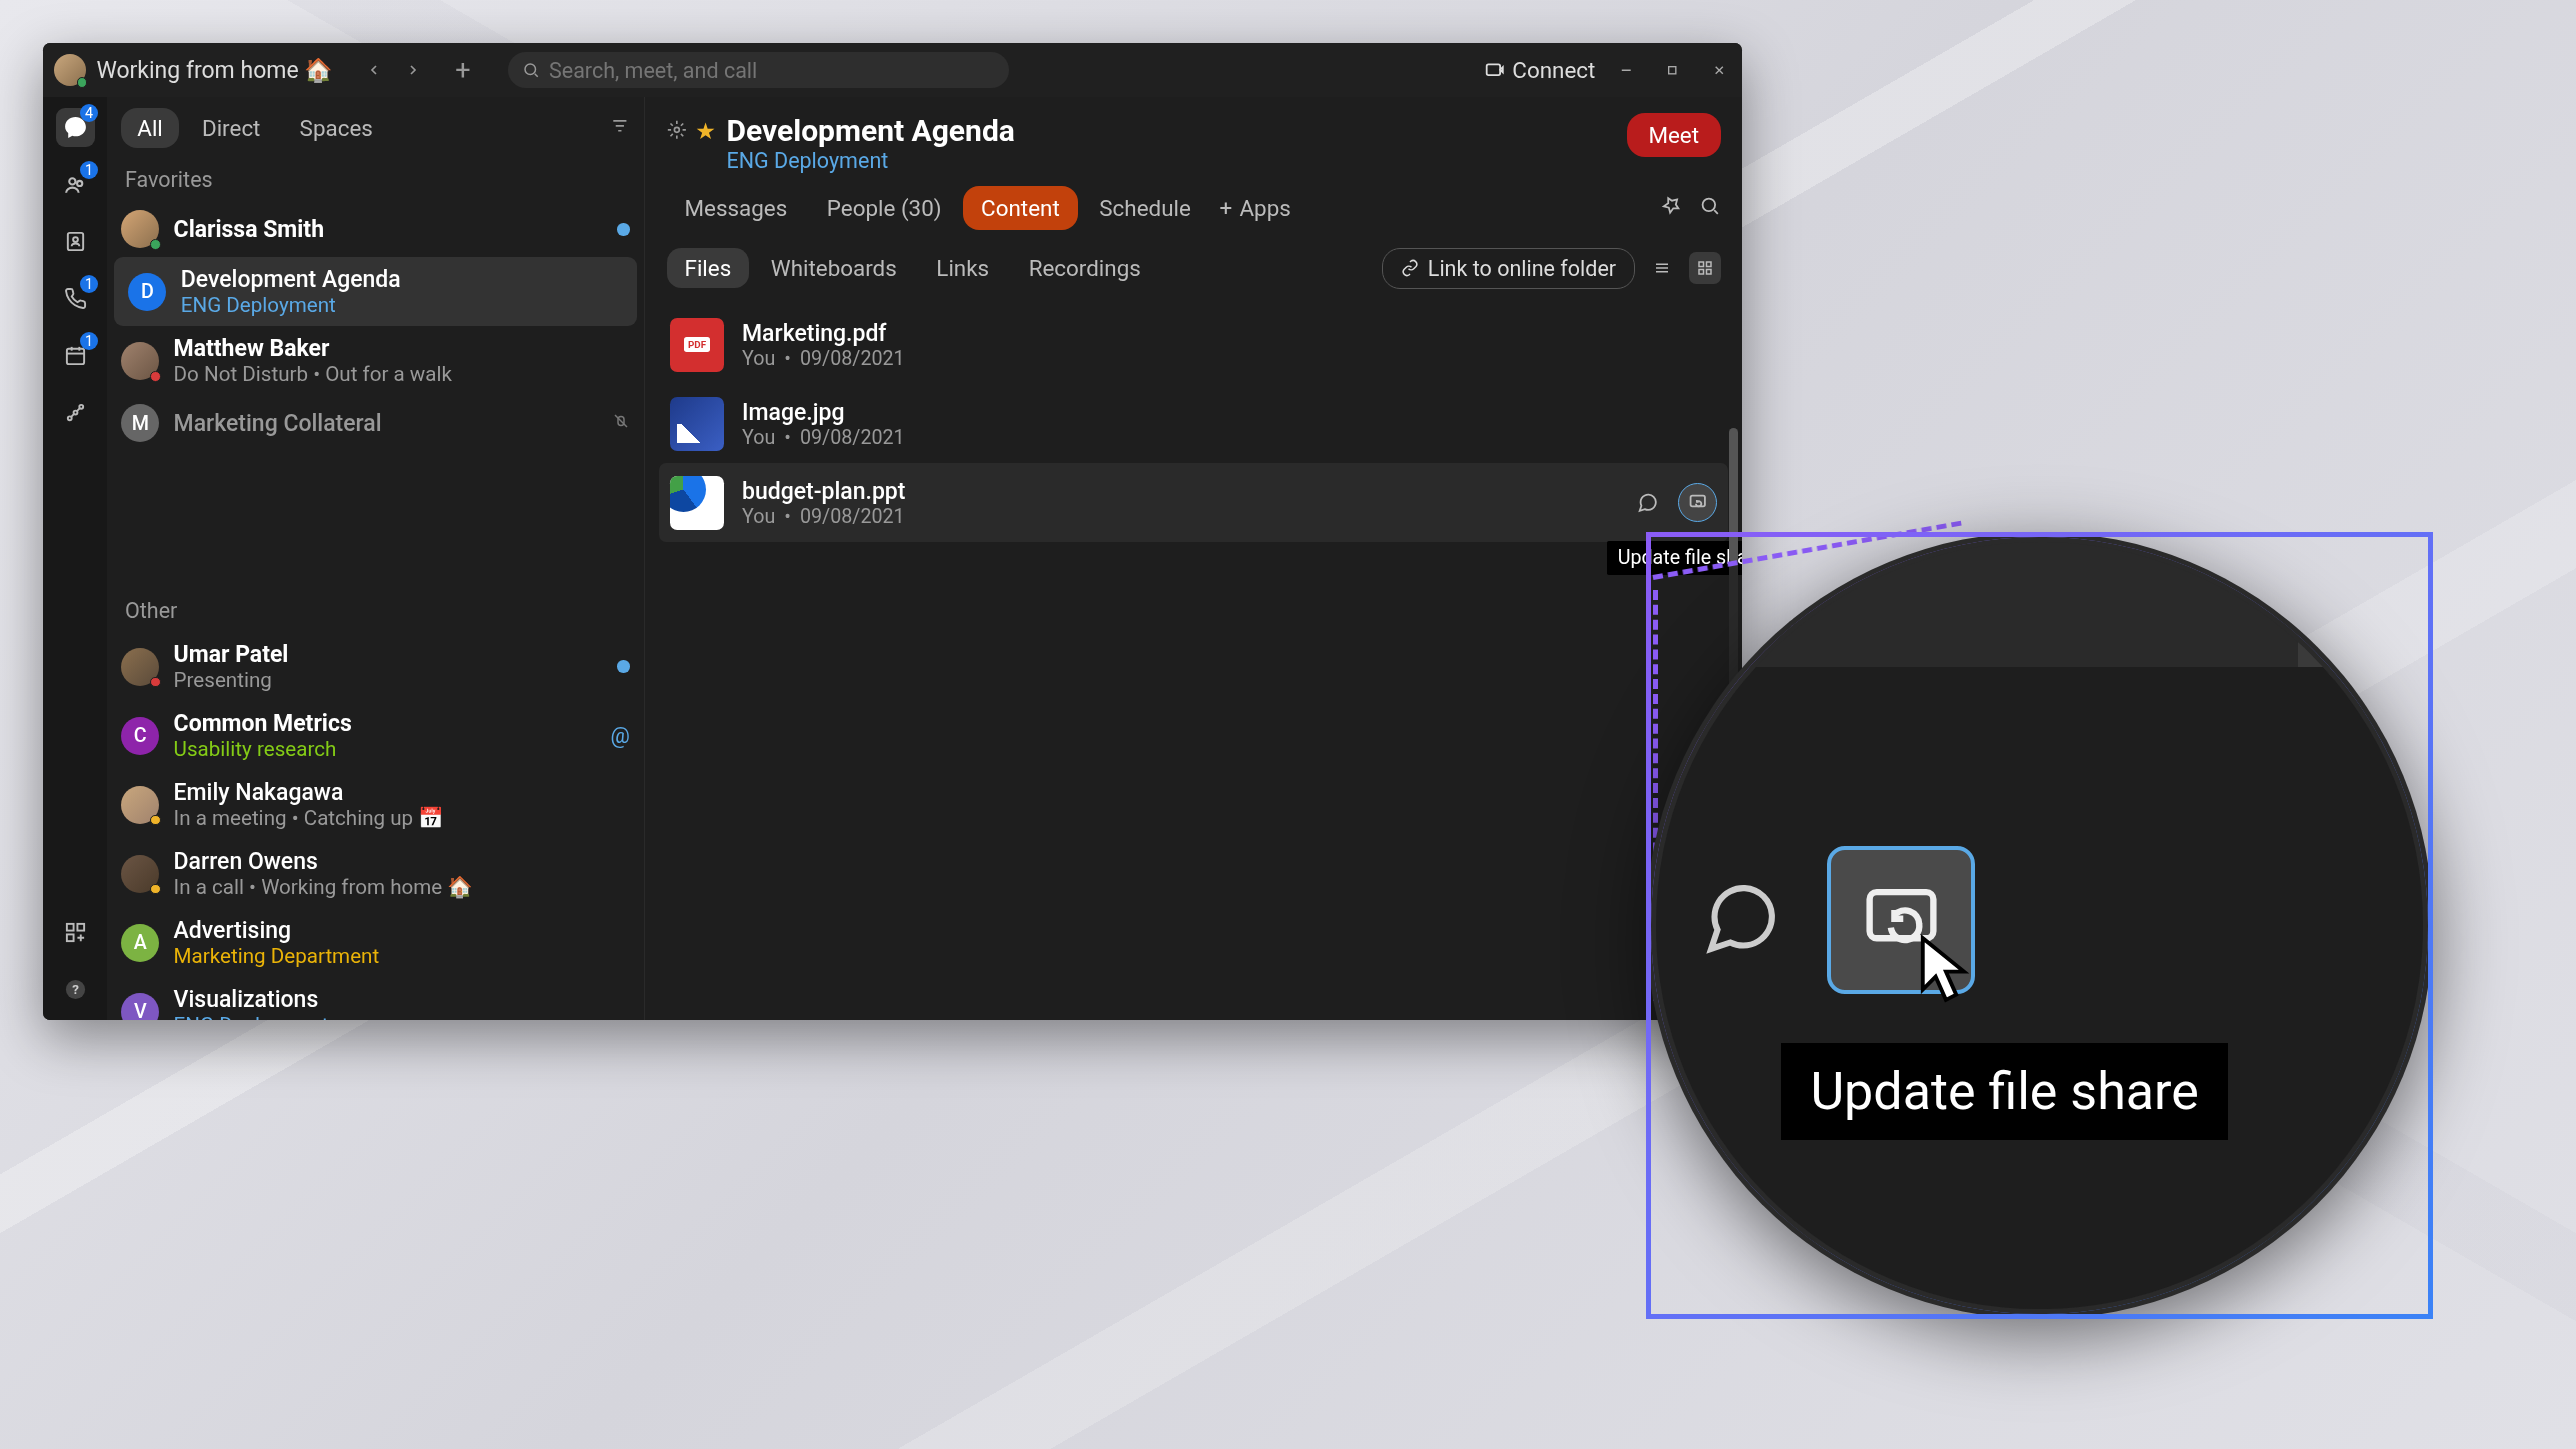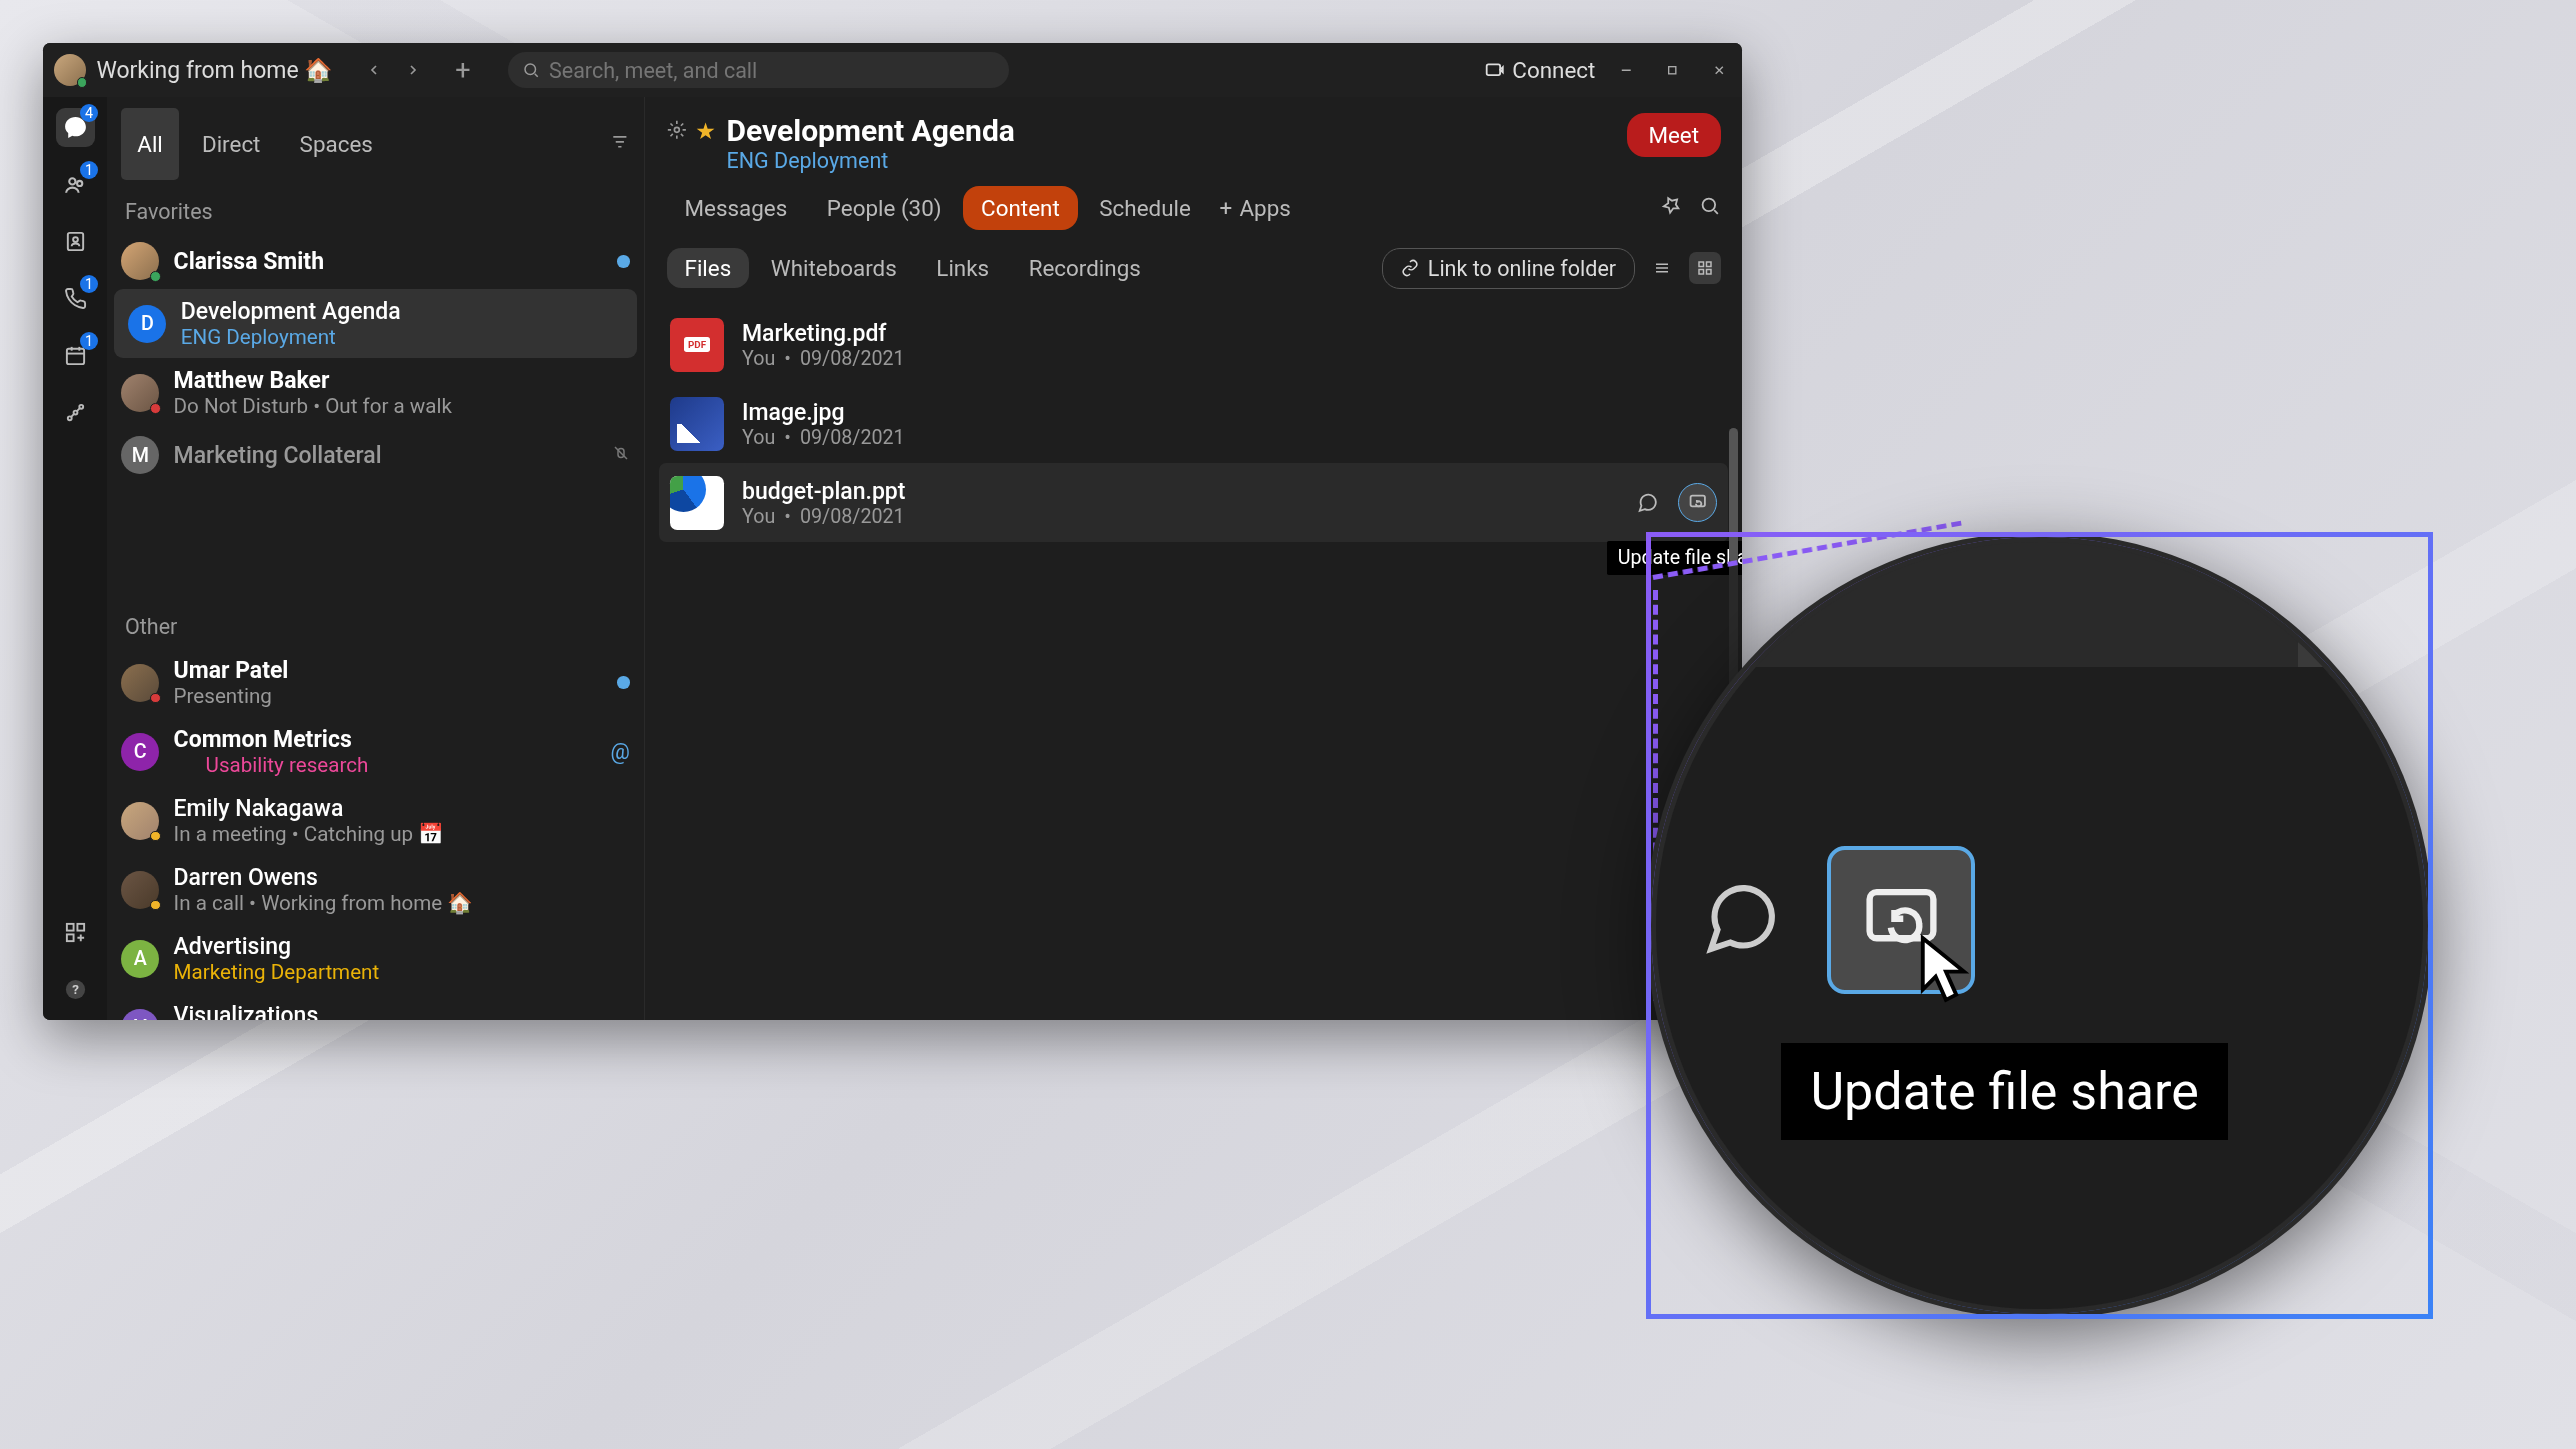--- a/index.html
+++ b/index.html
@@ -26,36 +26,36 @@
 .win-controls{display:flex;gap:21.5px;color:#aaa;}
 .win-ctrl{width:25px;height:25px;display:flex;align-items:center;justify-content:center;cursor:pointer;}
 .main-area{flex:1;display:flex;overflow:hidden;}
 .rail{width:64px;background:#181818;display:flex;flex-direction:column;align-items:center;padding:10.7px 0;gap:18px;position:relative;}
 .rail-item{width:39px;height:39px;display:flex;align-items:center;justify-content:center;color:#bbb;position:relative;cursor:pointer;}
 .rail-active{background:#3a3a3a;border-radius:9px;color:#fff;}
 .rail-badge{position:absolute;top:-3.6px;right:-3.6px;background:#1a73e8;color:#fff;font-size:14.3px;min-width:18px;height:18px;border-radius:9px;display:flex;align-items:center;justify-content:center;padding:0 3.6px;}
 .rail-bottom{margin-top:auto;display:flex;flex-direction:column;gap:18px;align-items:center;}
 .sidebar{width:537px;background:#1e1e1e;display:flex;flex-direction:column;overflow:hidden;}
 .sidebar-tabs{display:flex;align-items:center;padding:10.7px 14.3px;gap:7.2px;}
-.tab-pill{padding:23px 16px;border-radius:5px;color:#bbb;font-size:22.4px;cursor:pointer;}
+.tab-pill{padding:7px 16px;border-radius:16px;color:#bbb;font-size:22.4px;cursor:pointer;}
 .tab-pill.active{background:#3a3a3a;color:#fff;}
 .filter-icon{margin-left:auto;color:#999;}
 .section-header{color:#999;font-size:21.5px;padding:9px 18px;}
 .space-list{flex:1;overflow-y:auto;}
 .space-item{display:flex;align-items:center;padding:9px 14.3px;gap:14.3px;cursor:pointer;position:relative;}
 .space-item.selected{background:#333;border-radius:9px;margin:0 7.2px;}
 .space-avatar{width:38px;height:38px;border-radius:50%;position:relative;flex-shrink:0;}
 .space-avatar.letter{display:flex;align-items:center;justify-content:center;color:#fff;font-size:19.7px;font-weight:500;}
 .space-info{flex:1;min-width:0;}
 .space-name{color:#fff;font-size:23px;font-weight:500;}
 .space-name.bold{font-weight:700;}
 .space-sub{color:#999;font-size:20.6px;display:flex;align-items:center;gap:7.2px;}
 .space-sub.link{color:#5aa9e6;}
 .space-sub.green{color:#eab308;}
-.space-sub.purple{color:#ec4899;margin-left:32px;}
+.space-sub.purple{color:#84cc16;}
 .unread-dot{width:12.5px;height:12.5px;background:#5aa9e6;border-radius:50%;}
 .mute-icon{color:#777;font-size:19.7px;}
 .mention-icon{color:#5aa9e6;font-size:21.5px;}
 .content{flex:1;background:#1e1e1e;display:flex;flex-direction:column;border-left:0.9px solid #2a2a2a;position:relative;}
 .content-header{padding:16px 21.5px 0;}
 .header-top{display:flex;align-items:flex-start;gap:10.7px;}
 .header-icons{display:flex;gap:9px;align-items:center;margin-top:5.4px;}
 .gear-ic{color:#999;font-size:21.5px;}
 .star-ic{color:#f0b429;font-size:23px;}
 .header-title-block{flex:1;}

